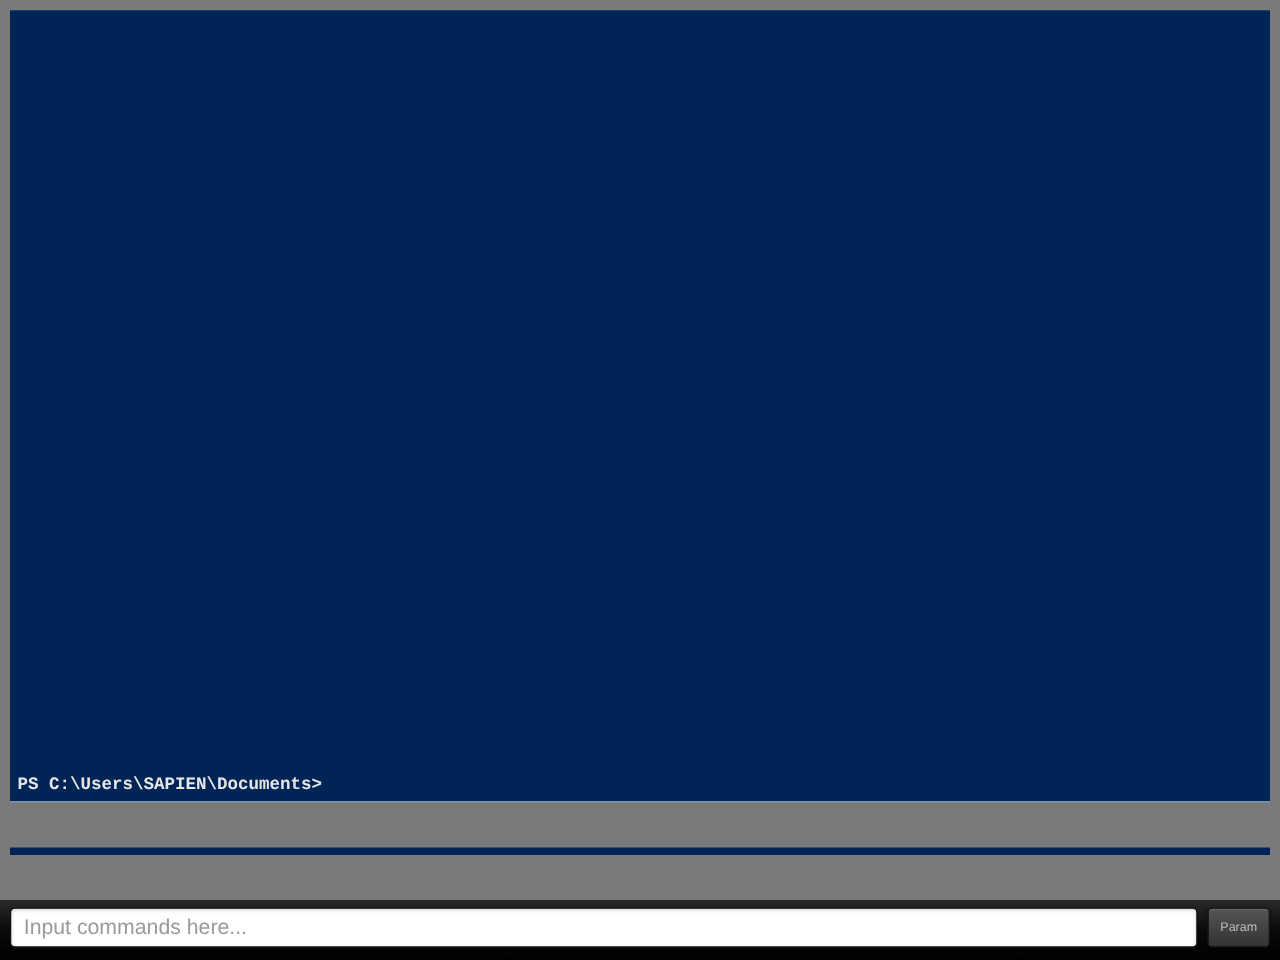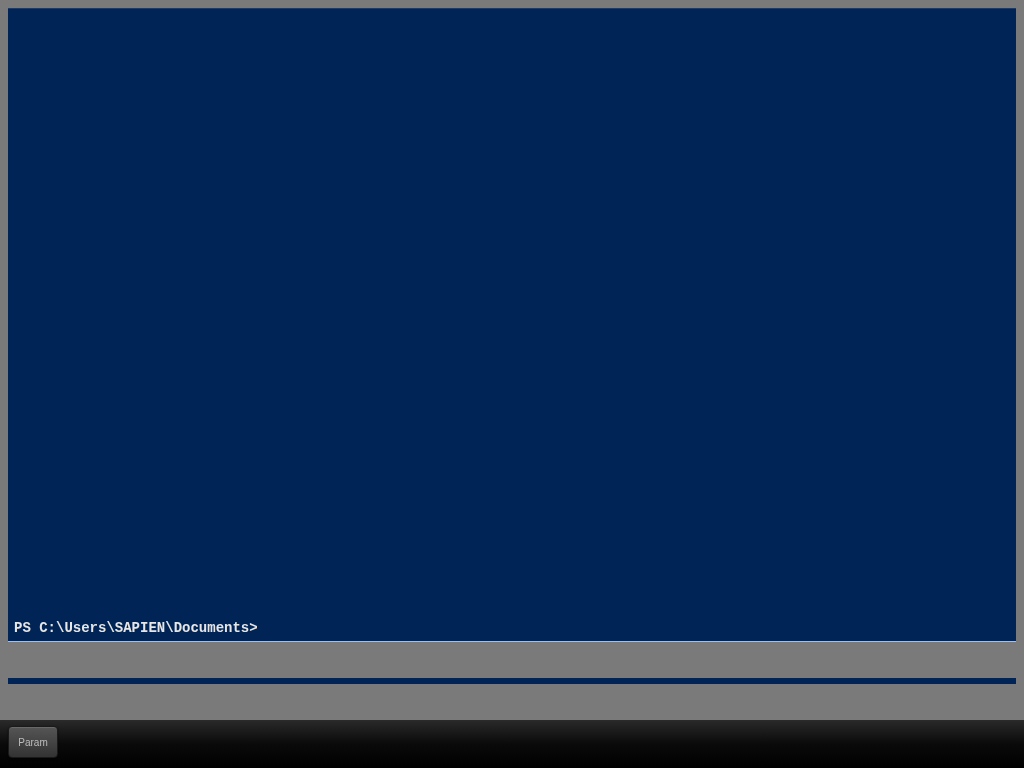--- a/index.html
+++ b/index.html
@@ -94,15 +94,16 @@
 </head>
 <body>
 
 <div class="window-frame">
   <div class="console-area">
     <div class="console-prompt">PS C:\Users\SAPIEN\Documents&gt;</div>
     <div class="console-separator"></div>
   </div>
   <div class="console-bottom-strip"></div>
   <div class="input-bar">
+    <input type="text" class="command-input" placeholder="Input commands here..." style="">
     <button class="param-button">Param</button>
   </div>
 </div>
 
 </body></html>

